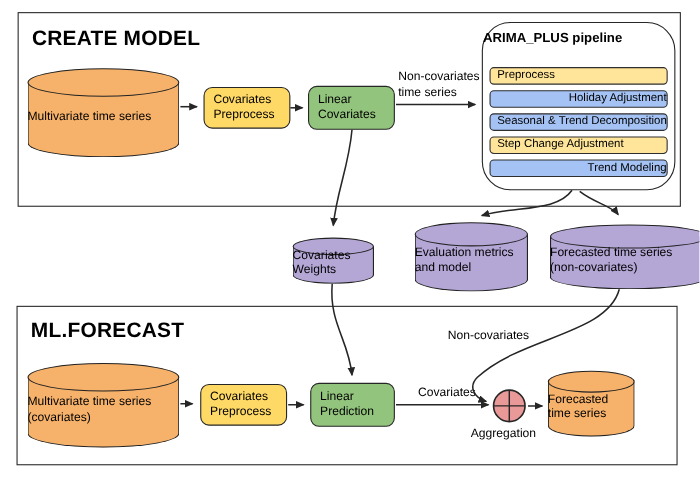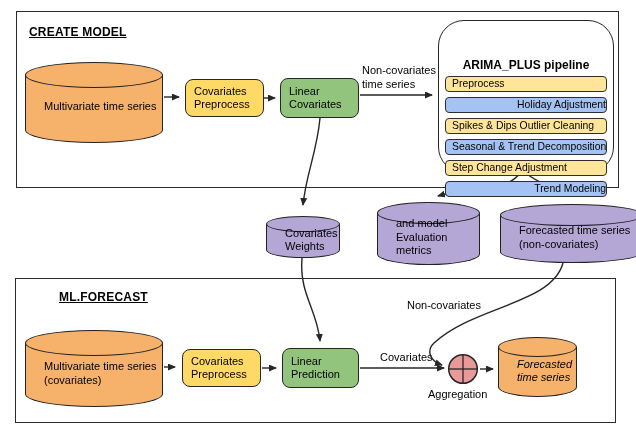--- a/index.html
+++ b/index.html
@@ -4,66 +4,66 @@
 <style>
   html,body { margin:0; padding:0; background:#ffffff; }
   .canvas {
     position:relative; width:636px; height:438px; background:#ffffff;
     font-family:"Liberation Sans", sans-serif; color:#000; overflow:hidden;
   }
   
   .sec-box { position:absolute; border:1.5px solid #2b2b2b; box-sizing:border-box; background:transparent; }
   #create-model-box { left:16px; top:11px; width:603px; height:177px; }
   #ml-forecast-box  { left:15px; top:278px; width:601px; height:145px; }
-  .sec-title { position:absolute; font-weight:700; font-size:12px; letter-spacing:.2px;text-decoration:underline; }
+  .sec-title { position:absolute; font-weight:700; font-size:19px; letter-spacing:.2px; }
   #create-model-title { left:29px; top:25px; }
-  #ml-forecast-title  { left:28px; top:290px;margin-left:31px; }
+  #ml-forecast-title  { left:28px; top:290px; }
 
   
   .cyl { position:absolute; font-size:11px; line-height:13.5px; }
   .cyl .cyl-top {
     position:absolute; left:0; right:0; top:0; height:calc(var(--ry)*2);
     background:var(--fill); border:1.4px solid #222; border-radius:50%;
     box-sizing:border-box; z-index:2;
   }
   .cyl .cyl-body {
     position:absolute; left:0; right:0; top:var(--ry); bottom:0;
     background:var(--fill); border:1.4px solid #222; border-top:none;
     border-radius:0 0 50% 50% / 0 0 var(--ry) var(--ry);
     box-sizing:border-box; z-index:1;
   }
   .cyl .cyl-label {
-    position:absolute; z-index:3; left:19px; right:2px; top:calc(50% + var(--ry)*0.35);
+    position:absolute; z-index:3; left:0; right:2px; top:calc(50% + var(--ry)*0.35);
     transform:translateY(-50%); display:flex; flex-direction:column;
   }
   #src-cyl-1        { left:25px;  top:62px;  width:138px; height:81px; --ry:13px; --fill:#F6B26B; }
   #cov-weights-cyl  { left:266px; top:216px; width:74px;  height:42px; --ry:8px;  --fill:#B4A7D6; }
   #eval-cyl         { left:377px; top:202px; width:103px; height:63px; --ry:11px; --fill:#B4A7D6; }
   #forecast-noncov-cyl { left:500px; top:204px; width:144px; height:59px; --ry:11px; --fill:#B4A7D6; }
   #src-cyl-2        { left:25px;  top:330px; width:138px; height:77px; --ry:13px; --fill:#F6B26B; }
-  #forecast-out-cyl { left:498px; top:337px; width:79px;  height:60px;font-style:italic; --ry:10px; --fill:#F6B26B; }
+  #forecast-out-cyl { left:498px; top:337px; width:79px;  height:60px; --ry:10px; --fill:#F6B26B; }
 
   
   .proc {
     position:absolute; box-sizing:border-box; border:1.4px solid #262626; border-radius:8px;
     font-size:11px; line-height:13.5px; padding-left:8px;
     display:flex; flex-direction:column; justify-content:center;
   }
   #cov-pre-1 { left:185px; top:79px;  width:79px; height:38px; background:#FFD966; }
   #lin-reg   { left:280px; top:78px;  width:79px; height:40px; background:#93C47D; }
   #cov-pre-2 { left:182px; top:349px; width:79px; height:38px; background:#FFD966; }
   #lin-pred  { left:282px; top:348px; width:77px; height:40px; background:#93C47D; }
 
   
   .pipeline {
     position:absolute; left:438px; top:20px; width:176px; height:153px;
     background:#ffffff; border:1.4px solid #262626; border-radius:26px;
     box-sizing:border-box; z-index:2;
   }
-  .pipeline-title { text-align:center; font-weight:700; font-size:12px; padding:6px 0 4px 0;margin-top:31px; }
+  .pipeline-title { text-align:left; font-weight:700; font-size:12px; padding:6px 0 20px 0; }
   .pipe-row {
     margin:0 6px 5.5px 6px; height:15.5px; border:1.2px solid #2e2e2e; border-radius:4px;
     font-size:10.4px; line-height:14px; padding-left:6px; white-space:nowrap; box-sizing:border-box;
   }
   .row-y { background:#FFE599; }
   .row-b { background:#A4C2F4;text-align:right; }
 
   
   .flabel { position:absolute; font-size:11px; line-height:13.5px; }
   #noncov-ts-label { left:362px; top:64px; }
@@ -129,41 +129,40 @@
 
   <div class="flabel" id="noncov-ts-label">
     <span>Non-covariates</span>
     <span>time series</span>
   </div>
 
   <div class="pipeline">
     <div class="pipeline-title">ARIMA_PLUS pipeline</div>
     <div class="pipe-row row-y">Preprocess</div>
     <div class="pipe-row row-b">Holiday Adjustment</div>
-    <div class="pipe-row row-y">Spikes &amp; Dips Outlier Cleaning</div>
     <div class="pipe-row row-b">Seasonal &amp; Trend Decomposition</div>
     <div class="pipe-row row-y">Step Change Adjustment</div>
     <div class="pipe-row row-b">Trend Modeling</div>
   </div>
 
   <div class="cyl" id="cov-weights-cyl">
     <div class="cyl-top"></div>
     <div class="cyl-body"></div>
     <div class="cyl-label">
       <span>Covariates</span>
       <span>Weights</span>
     </div>
   </div>
 
   <div class="cyl" id="eval-cyl">
     <div class="cyl-top"></div>
     <div class="cyl-body"></div>
     <div class="cyl-label">
+      <span>Evaluation metrics</span>
       <span>and model</span>
-      <span>Evaluation metrics</span>
     </div>
   </div>
 
   <div class="cyl" id="forecast-noncov-cyl">
     <div class="cyl-top"></div>
     <div class="cyl-body"></div>
     <div class="cyl-label">
       <span>Forecasted time series</span>
       <span>(non-covariates)</span>
     </div>

